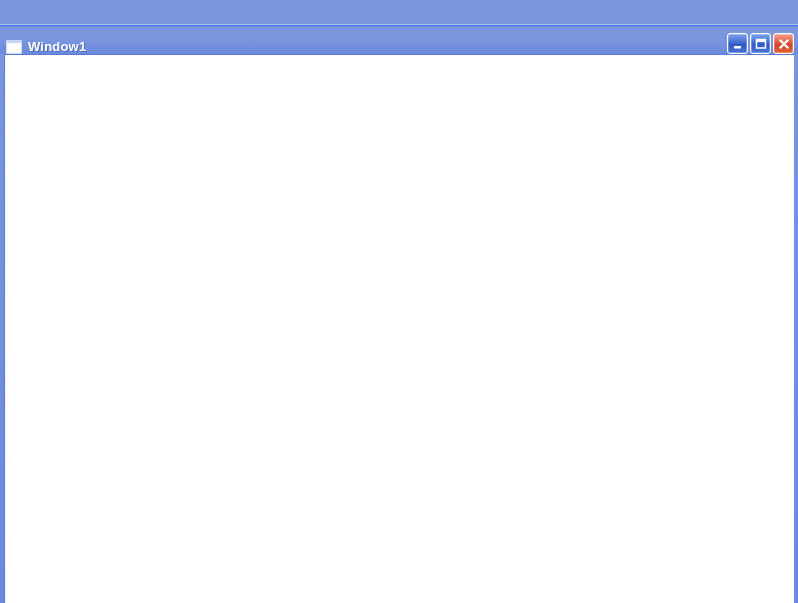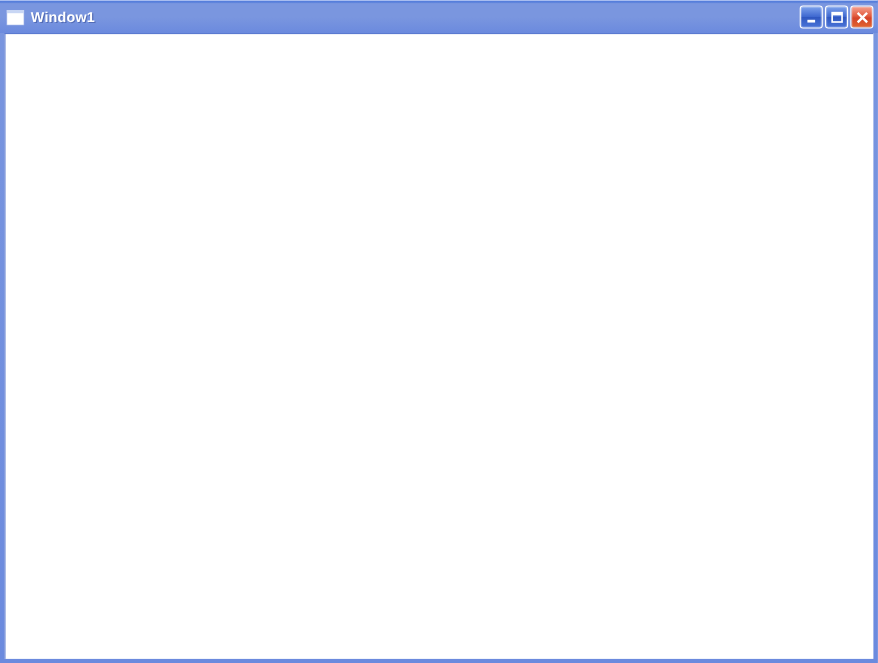--- a/index.html
+++ b/index.html
@@ -20,23 +20,24 @@
       padding: 0;
     }
     .titlebar {
       height: 30px;
       background: linear-gradient(to bottom,
         #3f6fd8 0%,
         #7a96df 8%,
         #7a96df 50%,
         #6b8ade 100%);
       display: flex;
-      align-items: center;
+      align-items: flex-end;
       padding: 0 4px 0 6px;
       border-top: 1px solid #a8bdf0;
+      margin-top: 24px;
     }
     .app-icon {
       width: 16px;
       height: 14px;
       margin-right: 6px;
       flex-shrink: 0;
     }
     .app-icon svg {
       display: block;
     }

